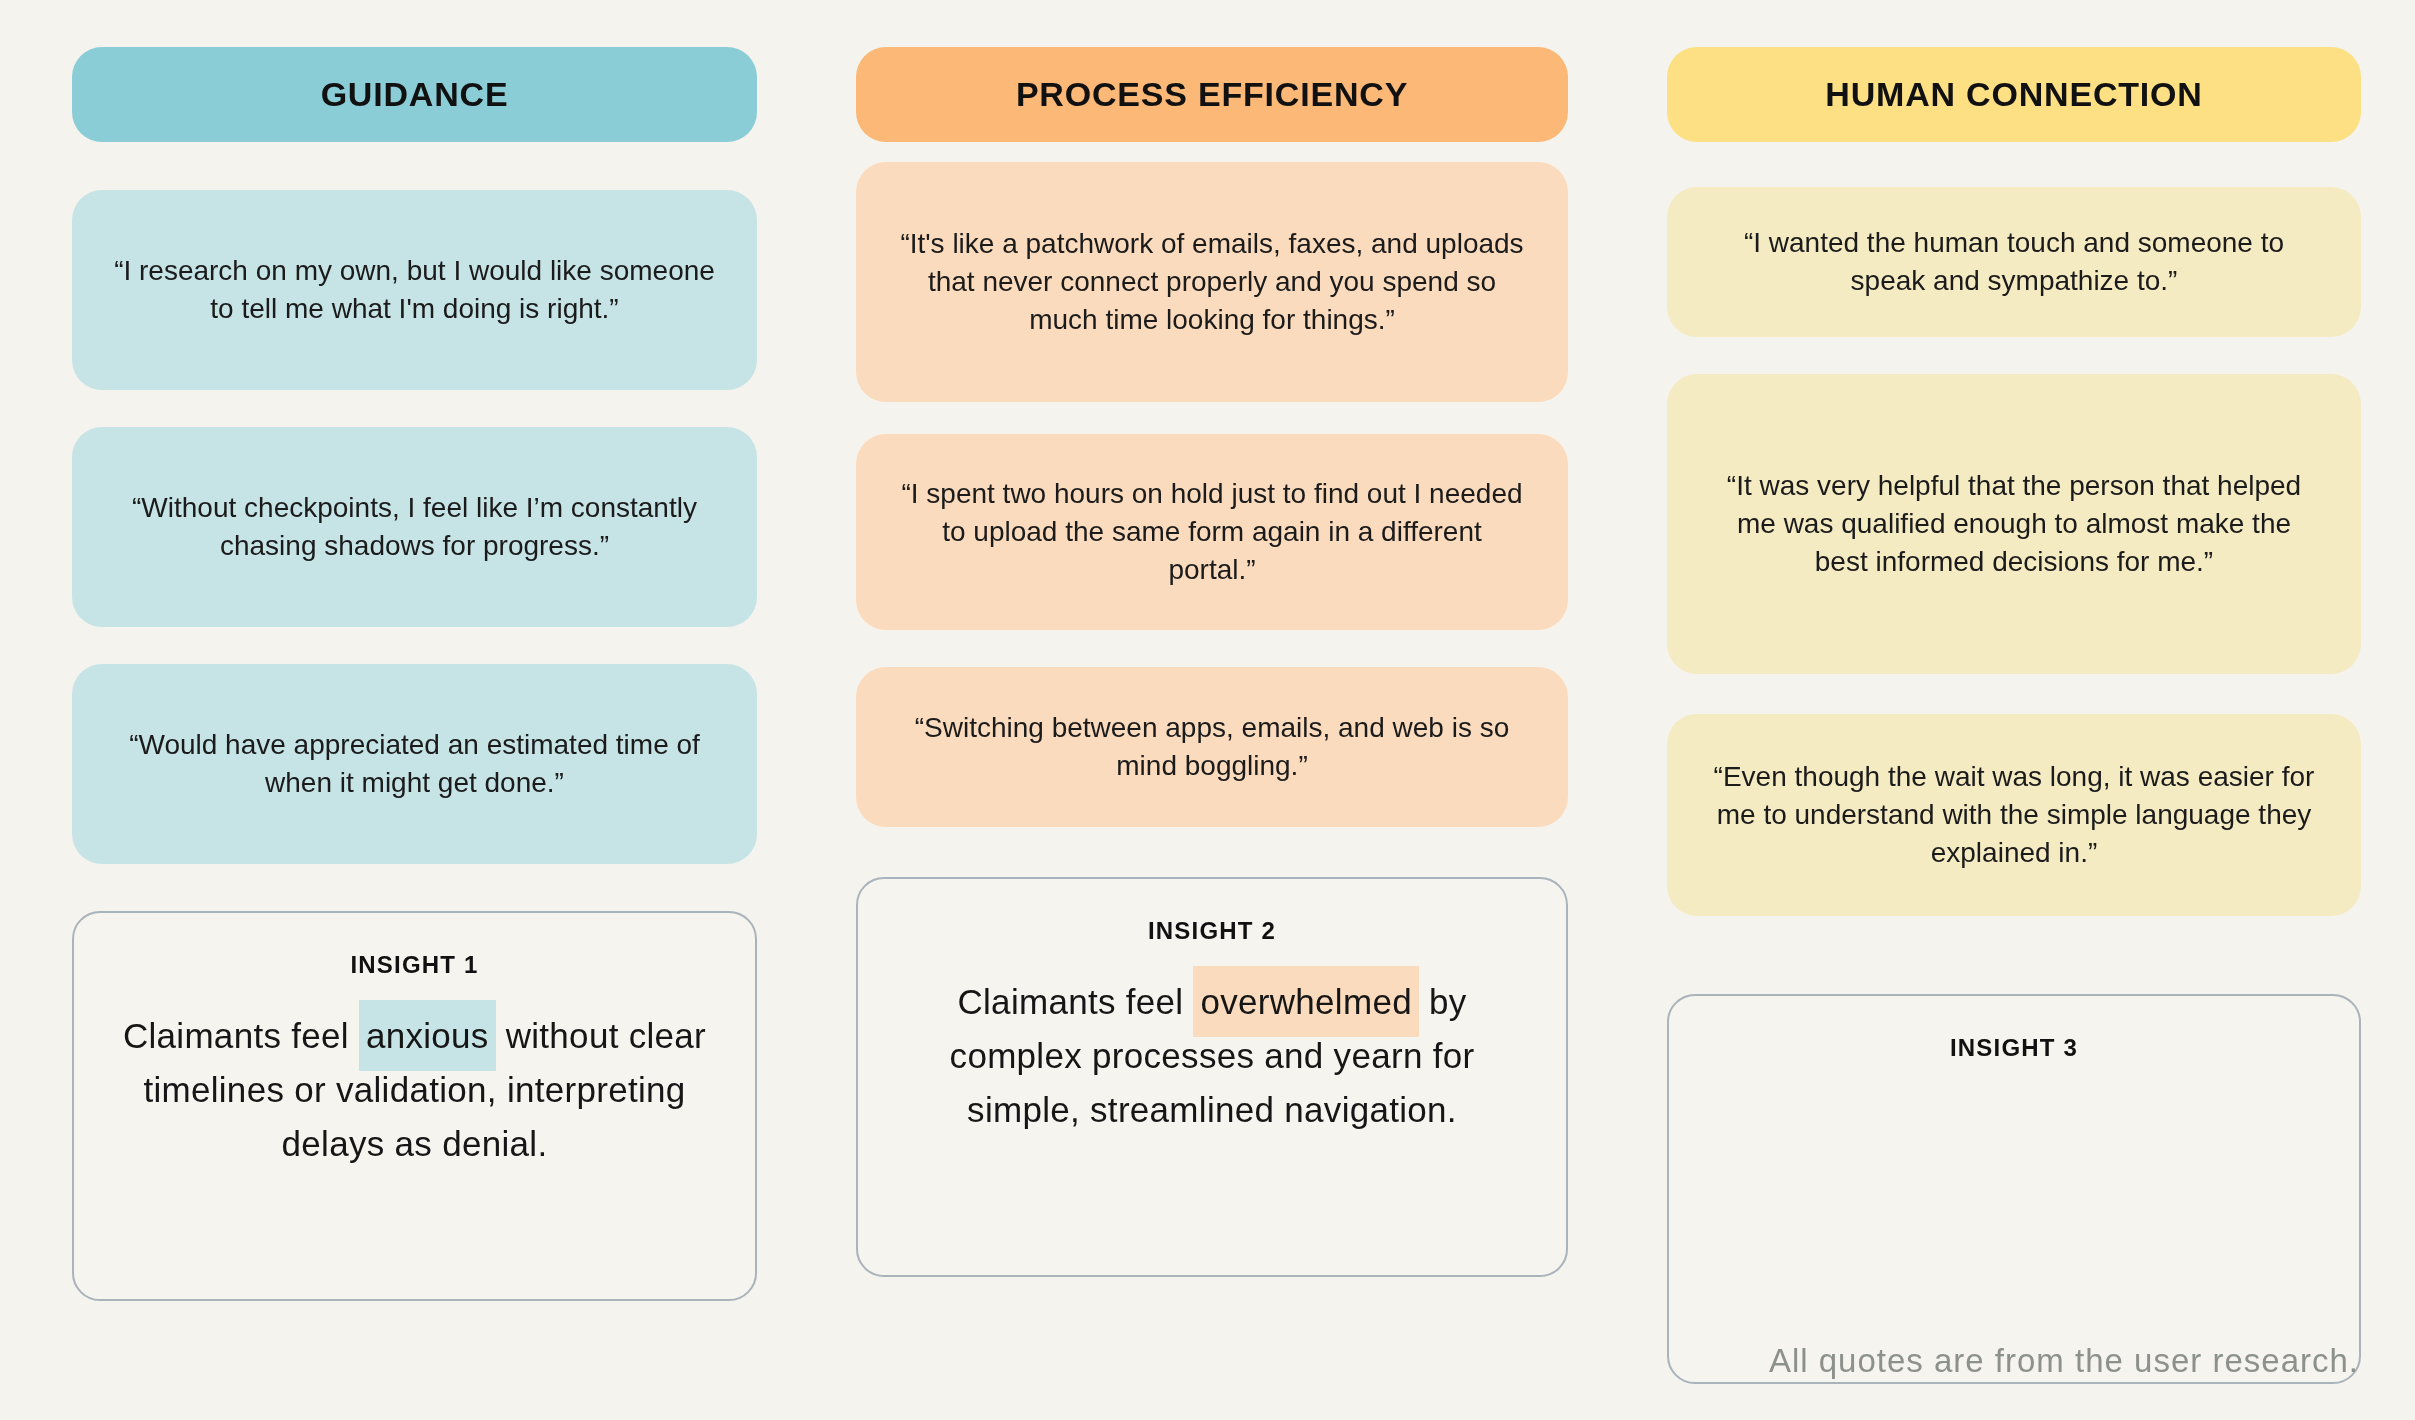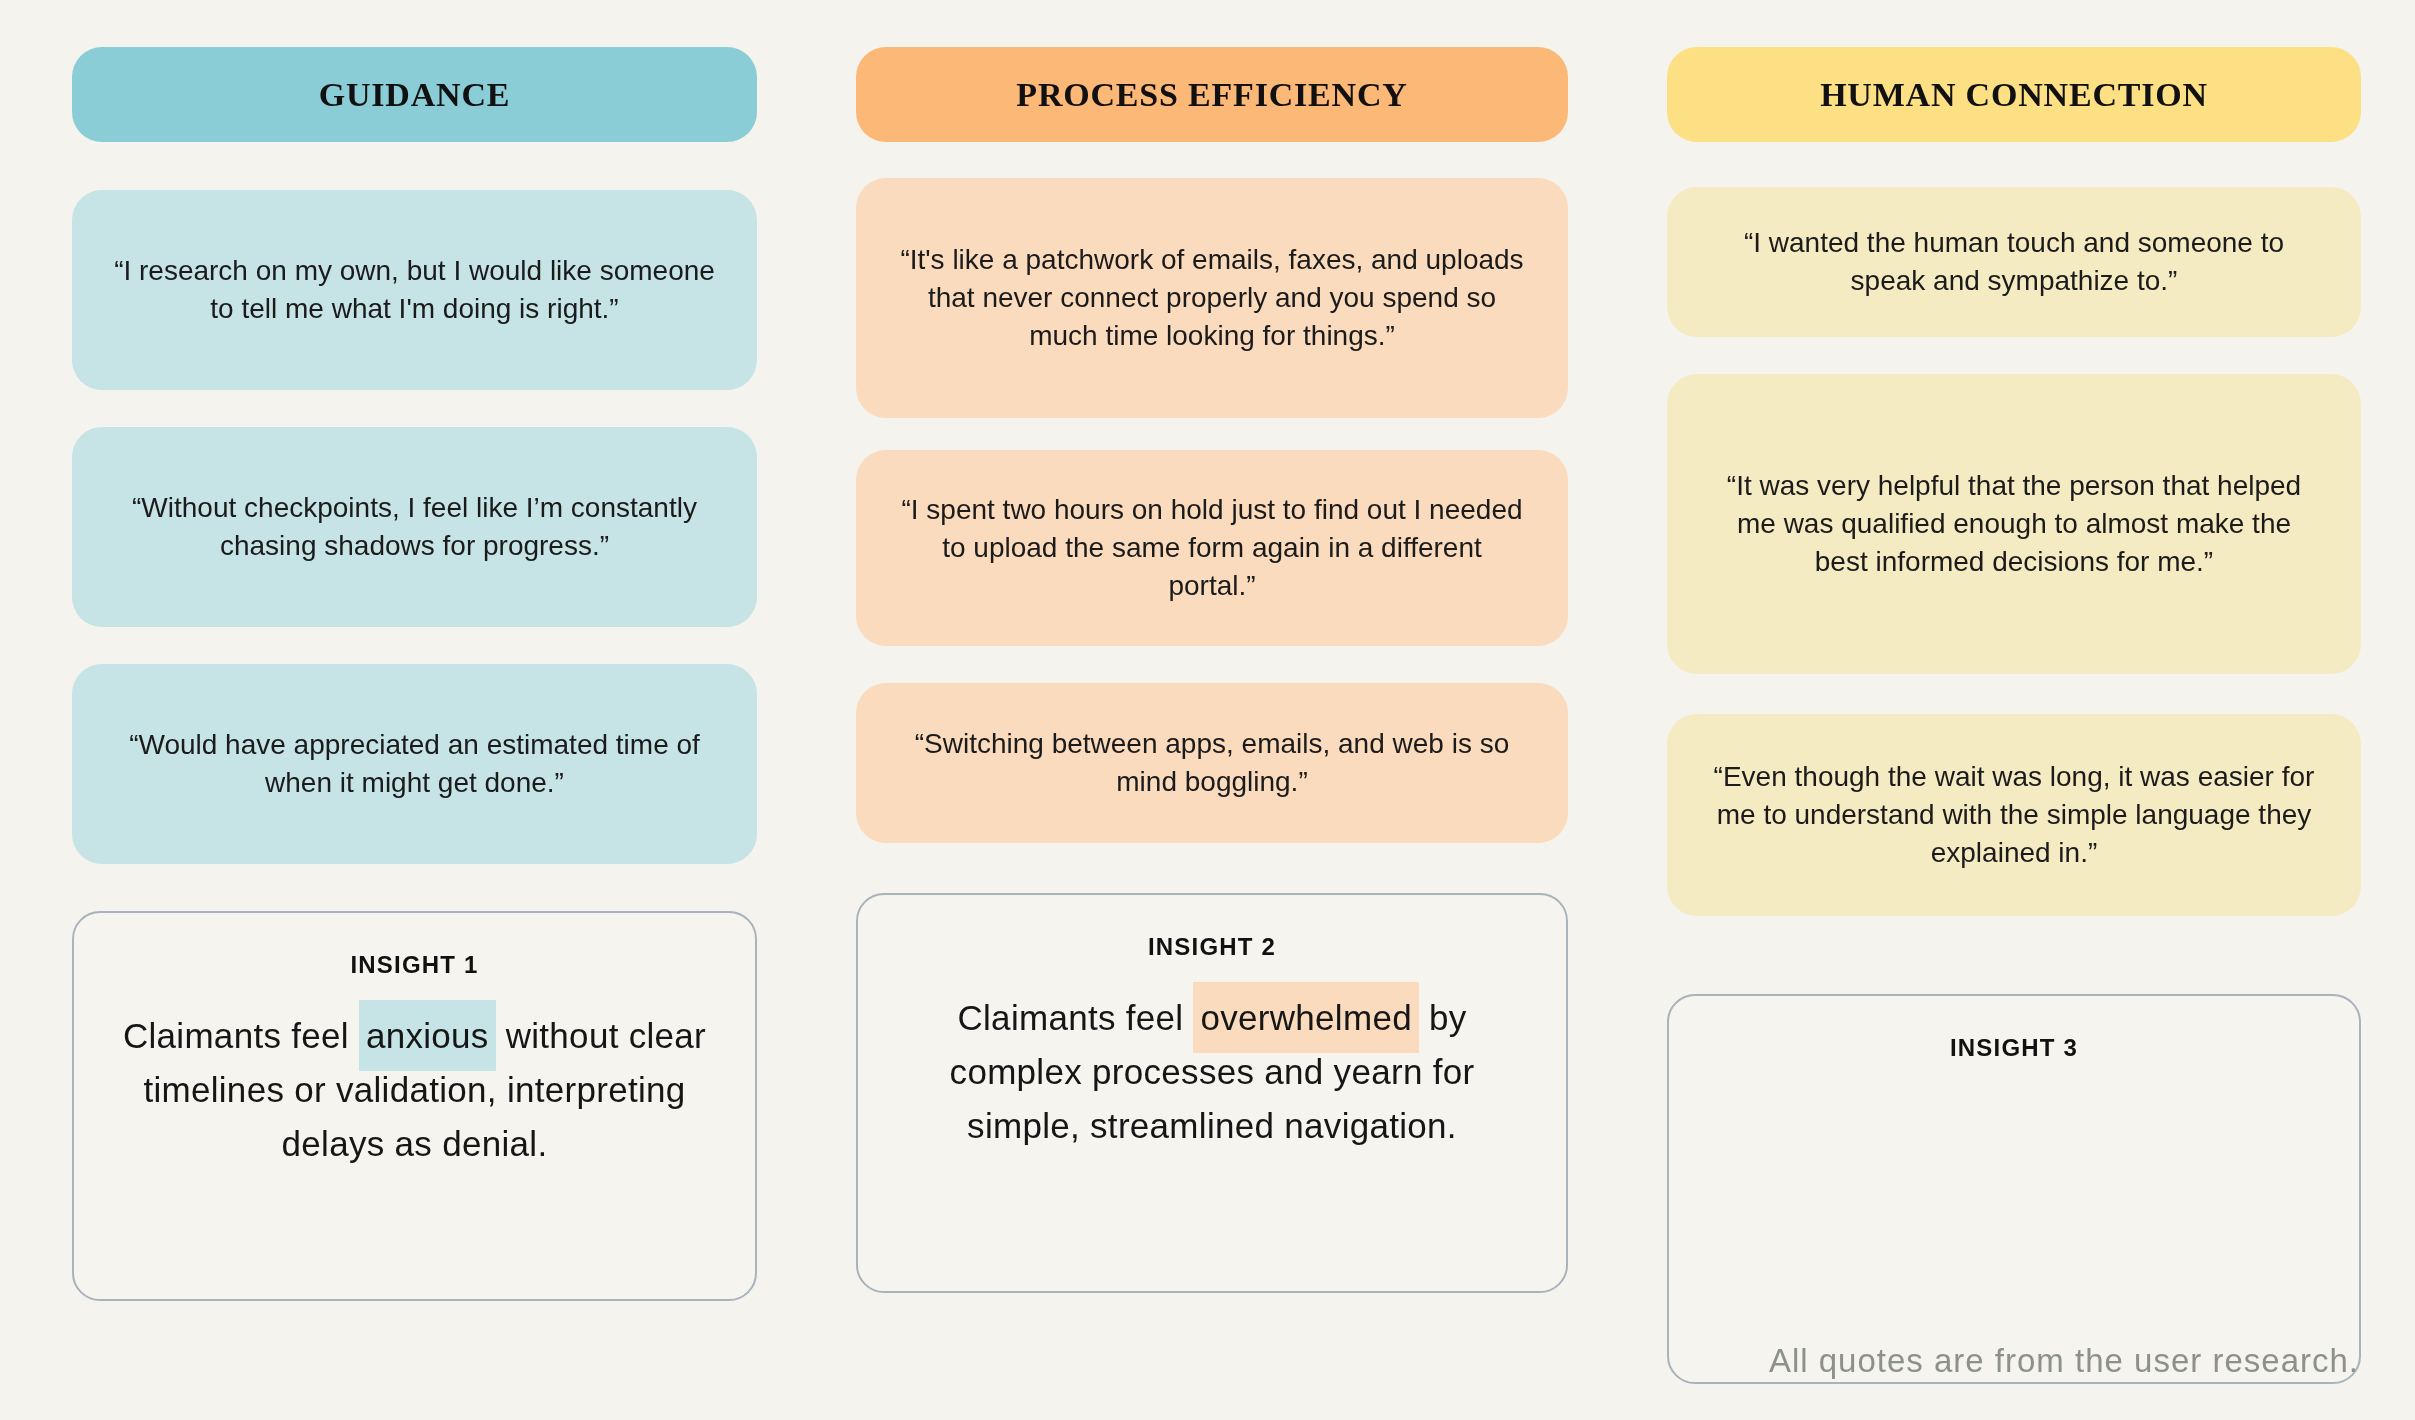--- a/index.html
+++ b/index.html
@@ -19,21 +19,20 @@
     column-gap: 99px;
   }
   .column { display: flex; flex-direction: column; }
 
   .col-header {
     height: 95px;
     border-radius: 30px;
     display: flex; align-items: center; justify-content: center;
     font-size: 34px; font-weight: 700; letter-spacing: 0.8px;
     color: #111;
-    font-family: Liberation Serif, serif;
   }
   .quote-card {
     border-radius: 30px;
     display: flex; align-items: center; justify-content: center;
     text-align: center;
     padding: 10px 42px;
     font-size: 28px;
     line-height: 38px;
     color: #1b1b1b;
   }
@@ -69,21 +68,21 @@
     color: #8D918B;
   }
 
   
   .col-1 .col-header { margin-bottom: 48px; }
   .col-1 .q0 { height: 200px; margin-bottom: 37px; }
   .col-1 .q1 { height: 200px; margin-bottom: 37px; }
   .col-1 .q2 { height: 200px; margin-bottom: 47px; }
   .col-1 .insight-card { height: 390px; }
 
-  .col-2 .col-header { margin-bottom: 36px; }
+  .col-2 .col-header { margin-bottom: 20px; }
   .col-2 .q0 { height: 240px; margin-bottom: 32px; }
   .col-2 .q1 { height: 196px; margin-bottom: 37px; }
   .col-2 .q2 { height: 160px; margin-bottom: 50px; }
   .col-2 .insight-card { height: 400px; }
 
   .col-3 .col-header { margin-bottom: 45px; }
   .col-3 .q0 { height: 150px; margin-bottom: 37px; }
   .col-3 .q1 { height: 300px; margin-bottom: 40px; }
   .col-3 .q2 { height: 202px; margin-bottom: 78px; }
   .col-3 .insight-card { height: 390px; }

